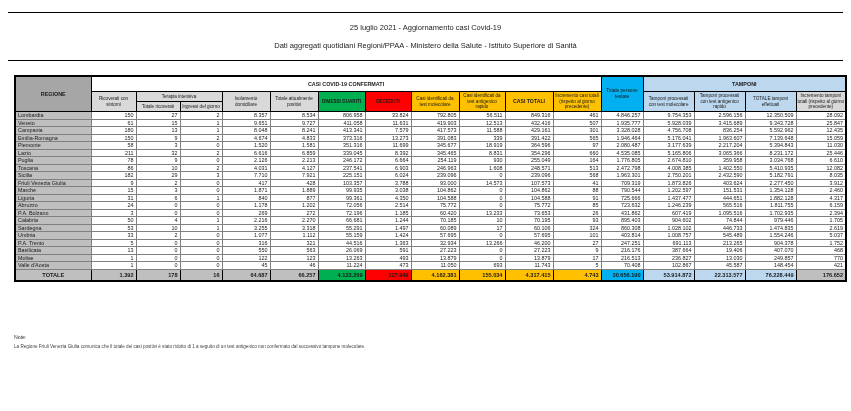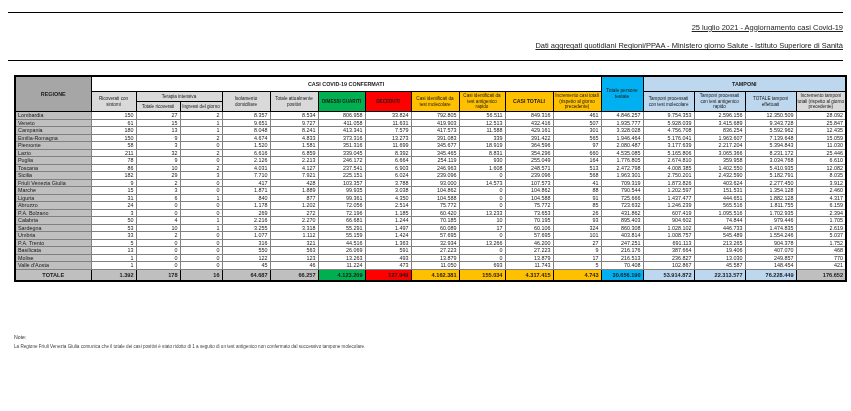--- a/index.html
+++ b/index.html
@@ -2,21 +2,21 @@
 <html><head>
 <meta charset="utf-8">
 <style>
   html,body{margin:0;padding:0;background:#e9e9e9;}
   #page{position:relative;width:851px;height:411px;background:#ffffff;
         font-family:"Liberation Sans", sans-serif;color:#1a1a1a;overflow:hidden;}
   
   #titlebox{position:absolute;left:8px;right:8px;top:12px;height:47px;
             border-top:1.5px solid #000;border-bottom:1.5px solid #000;
             display:flex;flex-direction:column;justify-content:space-evenly;}
-  #titlebox .tline{text-align:right;font-size:7.5px;color:#222;text-decoration:underline;}
+  #titlebox .tline{text-align:center;font-size:7.5px;color:#222;}
   
   table.covid{position:absolute;left:14px;top:75px;width:831px;
               border-collapse:collapse;table-layout:fixed;border:2px solid #000;}
   .covid th,.covid td{border:1px solid #808080;overflow:hidden;white-space:nowrap;}
   .covid thead th{border:1px solid #000;font-weight:normal;font-size:4.6px;
                   line-height:1.25;text-align:center;vertical-align:middle;
                   white-space:normal;padding:1px;}
   .covid thead tr.hA th{font-size:5.4px;font-weight:bold;height:12px;}
   .covid th.regioneH{background:#a6a6a6;font-weight:bold;font-size:5.4px;}
   .covid th.g{background:#d9d9d9;}
@@ -45,21 +45,21 @@
   #note-label{position:absolute;left:14px;top:334px;font-size:5.2px;color:#333;}
   #note-text{position:absolute;left:14px;top:344px;right:14px;font-size:4.6px;color:#444;}
 </style>
 </head>
 <body>
 
 <div id="page">
 
   <div id="titlebox">
     <div class="tline">25 luglio 2021 - Aggiornamento casi Covid-19</div>
-    <div class="tline">Dati aggregati quotidiani Regioni/PPAA - Ministero giorno Salute - Istituto Superiore di Sanità</div>
+    <div class="tline">Dati aggregati quotidiani Regioni/PPAA - Ministero della Salute - Istituto Superiore di Sanità</div>
   </div>
 
   <table class="covid">
     <colgroup>
       <col style="width:76px">
         <col style="width:45px">
         <col style="width:44px">
       <col style="width:42px">
         <col style="width:48px">
         <col style="width:48px">

